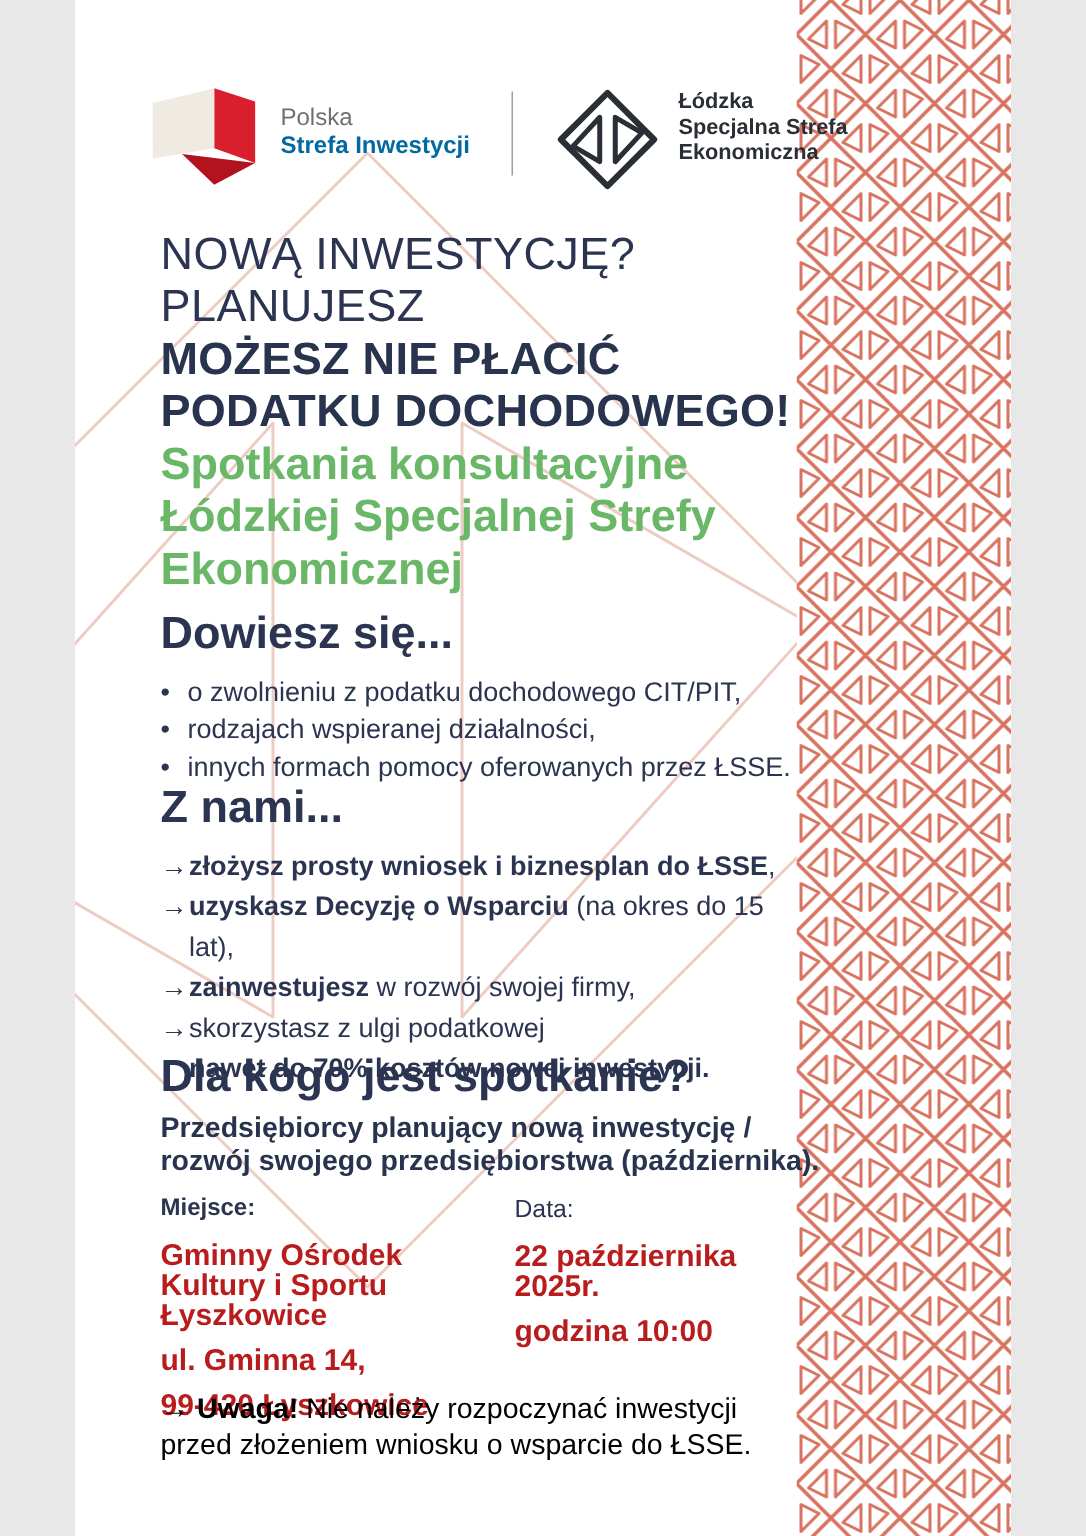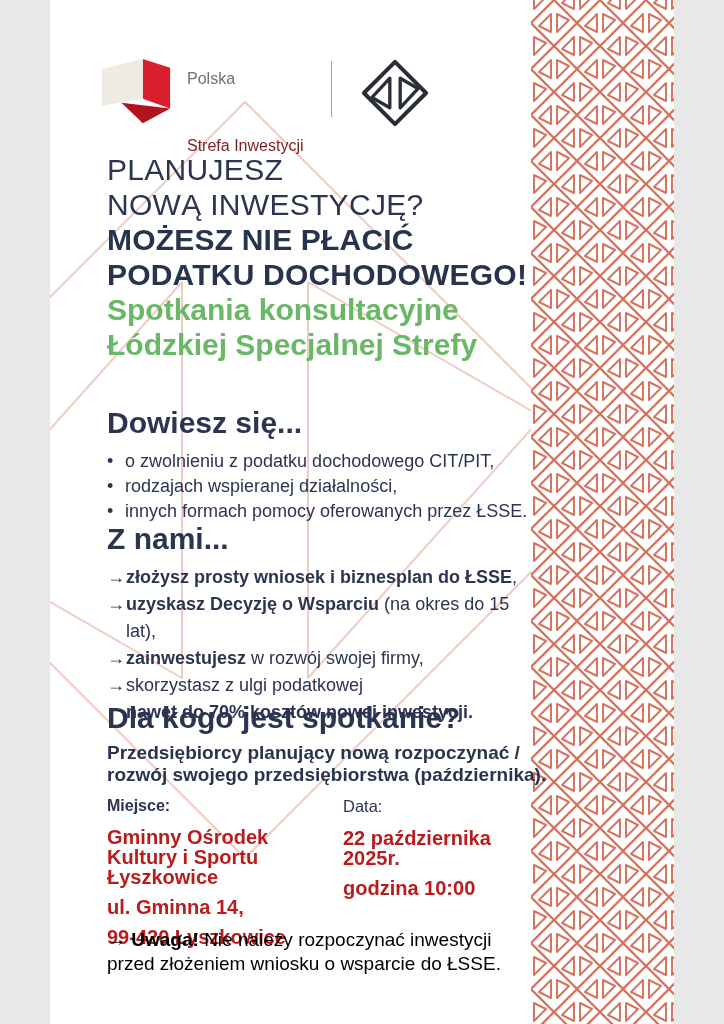--- a/index.html
+++ b/index.html
@@ -9,21 +9,21 @@
     font-family:"Liberation Sans", sans-serif;
     color:#2b3450;
   }
   .abs { position:absolute; }
 
   
   .logos { top:55px; left:47px; display:flex; align-items:flex-start; }
   .psi-icon { width:78px; height:76px; }
   .psi-text { margin:14px 0 0 12px; line-height:19px; }
   .psi-top { font-size:16px; color:#6e7072; font-weight:400; }
-  .psi-bottom { font-size:16px; color:#7f1d1d; font-weight:400;margin-top:48px; }
+  .psi-bottom { font-size:16px; color:#0369a1; font-weight:700; }
   .logo-divider { width:1px; height:56px; background:#9aa0a6; margin:6px 26px 0 28px; }
   .lsse-icon { width:74px; height:76px; margin-top:0px; }
   .lsse-text { margin:5px 0 0 10px; line-height:17px; }
   .lsse-text div { font-size:14.5px; font-weight:700; color:#2a2f36; }
 
   
   .headline { top:152px; left:57px; width:430px; }
   .h-light { font-size:30px; line-height:35px; font-weight:300; color:#2b3450; letter-spacing:0.3px; }
   .h-bold  { font-size:30px; line-height:35px; font-weight:800; color:#28334d; letter-spacing:0.2px; }
   .h-green { font-size:30px; line-height:35px; font-weight:600; color:#6ab768; }
@@ -108,30 +108,36 @@
         <div class="psi-bottom">Strefa Inwestycji</div>
       </div>
     </div>
     <div class="logo-divider"></div>
     <div style="display:flex;">
       <svg class="lsse-icon" viewBox="0 0 100 100" fill="none">
         <path d="M50,8 L92,50 L50,92 L8,50 Z" stroke="#2a2f36" stroke-width="5.5" stroke-linejoin="round"></path>
         <path d="M43,30 L43,70 L19,56 Z" stroke="#2a2f36" stroke-width="4.5" stroke-linejoin="round"></path>
         <path d="M57,70 L57,30 L81,44 Z" stroke="#2a2f36" stroke-width="4.5" stroke-linejoin="round"></path>
       </svg>
+      <div class="lsse-text">
+        <div>Łódzka</div>
+        <div>Specjalna Strefa</div>
+        <div>Ekonomiczna</div>
+      </div>
     </div>
   </header>
 
   <section class="abs headline">
+    <div class="h-light">NOWĄ INWESTYCJĘ?</div>
     <div class="h-light">PLANUJESZ</div>
-    <div class="h-light">NOWĄ INWESTYCJĘ?</div>
     <div class="h-bold">MOŻESZ NIE PŁACIĆ</div>
     <div class="h-bold">PODATKU DOCHODOWEGO!</div>
     <div class="h-green">Spotkania konsultacyjne</div>
     <div class="h-green">Łódzkiej Specjalnej Strefy</div>
+    <div class="h-green">Ekonomicznej</div>
   </section>
 
   <section class="abs learn">
     <div class="sec-title">Dowiesz się...</div>
     <ul>
       <li>
         <span class="bullet">•</span>
         <span>o zwolnieniu z podatku dochodowego CIT/PIT,</span>
       </li>
       <li>
@@ -164,21 +170,21 @@
         <span class="arrow">→</span>
         <span><b></b><span>skorzystasz z ulgi podatkowej</span></span>
       </div>
       <div class="cont-line">nawet do 70% kosztów nowej inwestycji.</div>
     </div>
   </section>
 
   <section class="abs audience">
     <div class="sec-title">Dla kogo jest spotkanie?</div>
     <div class="bold-lines">
-      <div>Przedsiębiorcy planujący  nową rozpoczynać /</div>
+      <div>Przedsiębiorcy planujący  nową inwestycję /</div>
       <div>rozwój swojego przedsiębiorstwa (października).</div>
     </div>
   </section>
 
   <section class="abs details-place">
     <div class="detail-label-b">Miejsce:</div>
     <div class="green-lines">
       <p>Gminny Ośrodek Kultury i Sportu Łyszkowice</p>
       <p>ul. Gminna 14,</p>
       <p>99-420 Łyszkowice</p>

